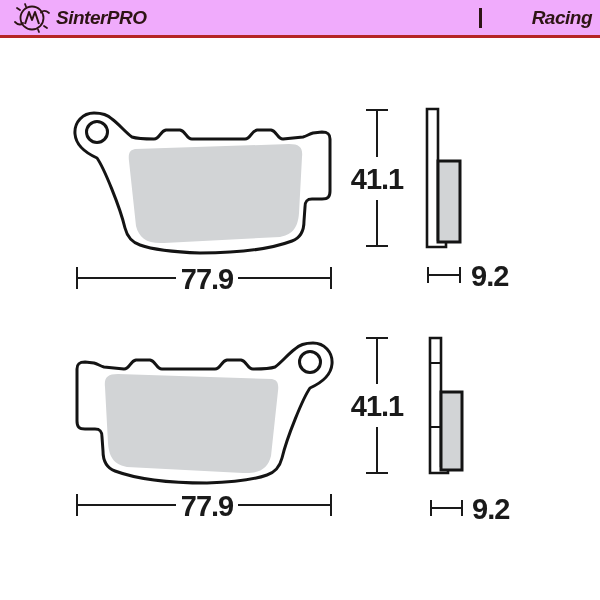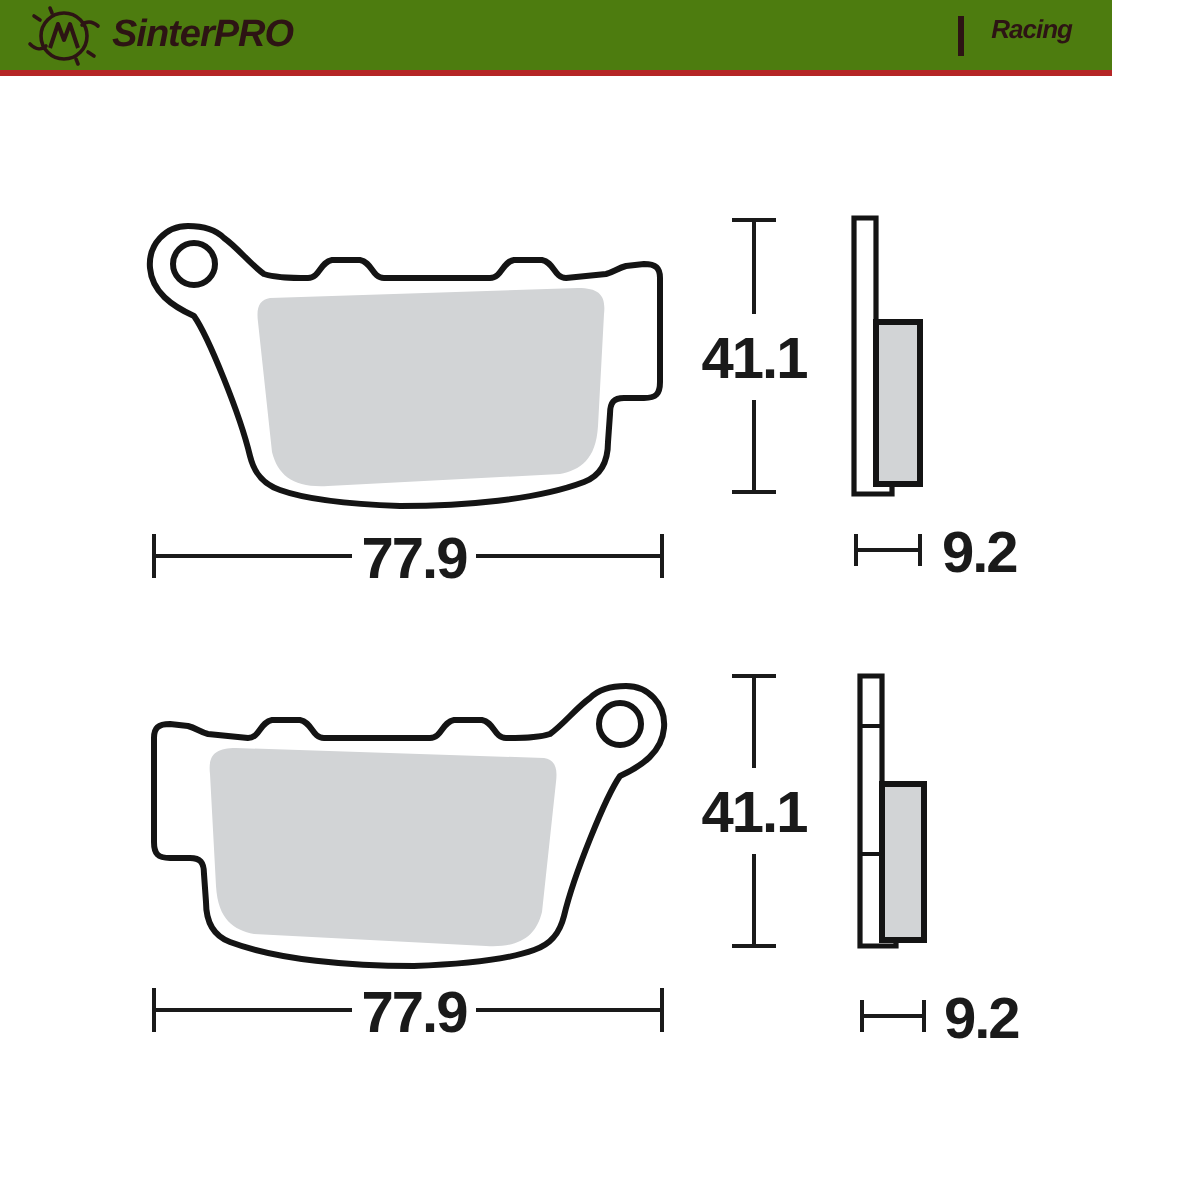--- a/index.html
+++ b/index.html
@@ -1,22 +1,22 @@
 <!DOCTYPE html>
 <html><head>
 <meta charset="utf-8">
 <style>
   html,body{margin:0;padding:0;background:#fff;}
   .stage{position:relative;width:600px;height:600px;background:#ffffff;overflow:hidden;
          font-family:"Liberation Sans",sans-serif;}
-  .header{position:absolute;left:0;top:0;width:556px;height:35px;background:#4d7c0f;
+  .header{position:absolute;left:0;top:0;width:600px;height:35px;background:#f0abfc;
           border-bottom:3px solid #b52626;text-align:right;}
   .brand{position:absolute;left:56px;top:7px;font-size:19px;font-weight:bold;font-style:italic;
          color:#2d1414;letter-spacing:-0.5px;}
-  .series{position:absolute;right:20px;top:7px;font-size:13px;font-weight:bold;font-style:italic;
+  .series{position:absolute;right:8px;top:7px;font-size:19px;font-weight:bold;font-style:italic;
           color:#2d1414;letter-spacing:-0.5px;}
   .hdr-sep{position:absolute;left:479px;top:8px;width:3px;height:20px;background:#2d1414;}
   .logo{position:absolute;left:12px;top:2px;}
   .diagram{position:absolute;left:0;top:0;width:600px;height:600px;}
   .outline{fill:#ffffff;stroke:#141414;stroke-width:3;stroke-linejoin:round;}
   .friction{fill:#d2d4d6;stroke:none;}
   .hole{fill:#ffffff;stroke:#141414;stroke-width:3;}
   .side-plate{fill:#ffffff;stroke:#141414;stroke-width:2.6;stroke-linejoin:miter;}
   .side-friction{fill:#d2d4d6;stroke:#141414;stroke-width:3;}
   .side-line{stroke:#141414;stroke-width:2;}

